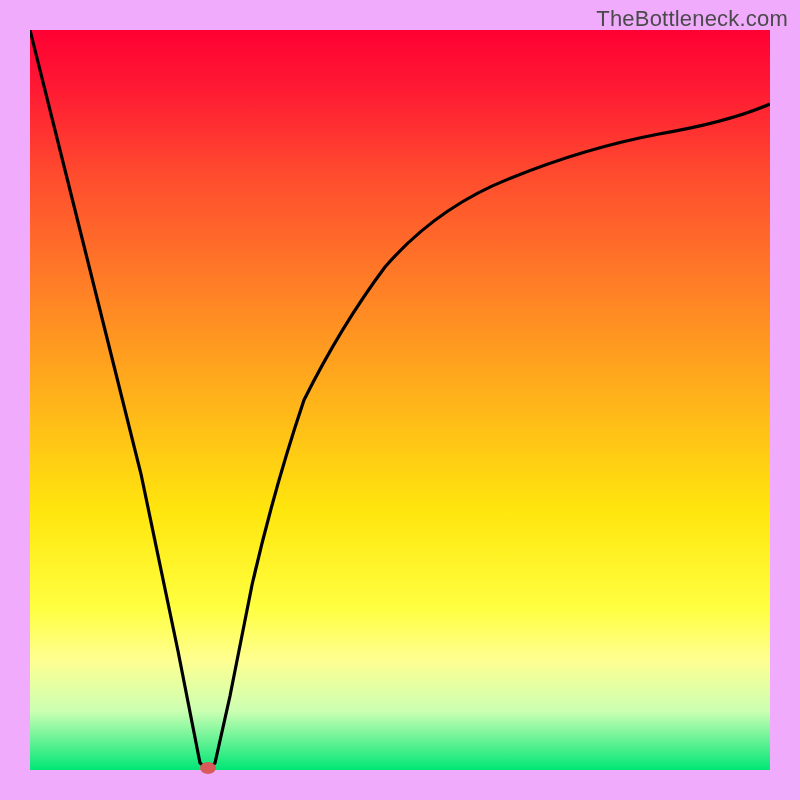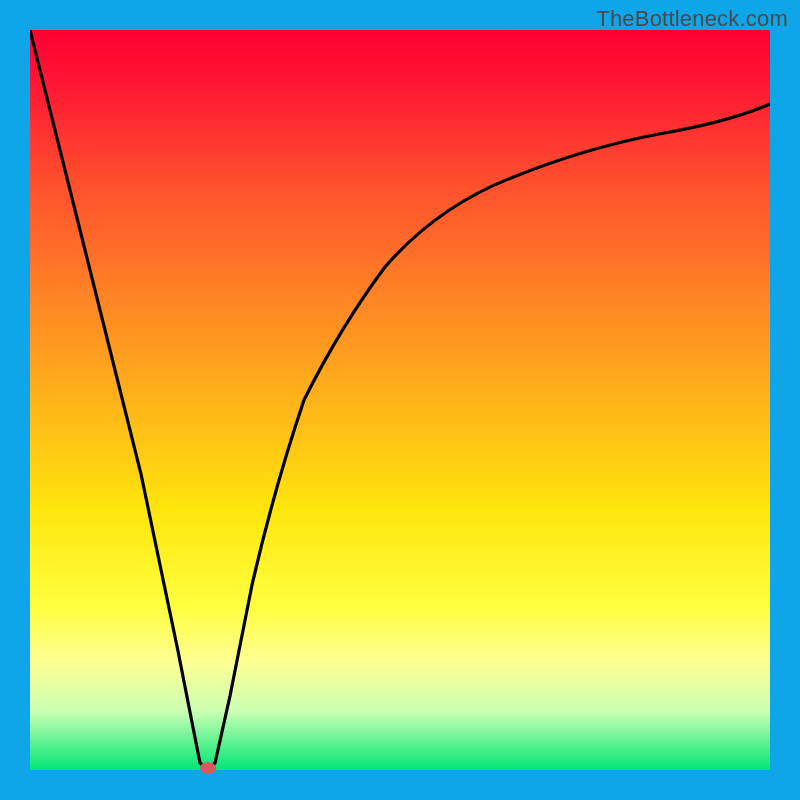--- a/index.html
+++ b/index.html
@@ -10,21 +10,21 @@
     background: #000;
     overflow: hidden;
     font-family: Arial, Helvetica, sans-serif;
   }
   .frame {
     position: absolute;
     top: 0;
     left: 0;
     width: 800px;
     height: 800px;
-    background: #0ea5e9;
+    background: #f0abfc;
   }
   .plot-area {
     position: absolute;
     top: 30px;
     left: 30px;
     width: 740px;
     height: 740px;
     background: linear-gradient(to bottom,
       #ff0033 0%,
       #ff1a33 8%,

